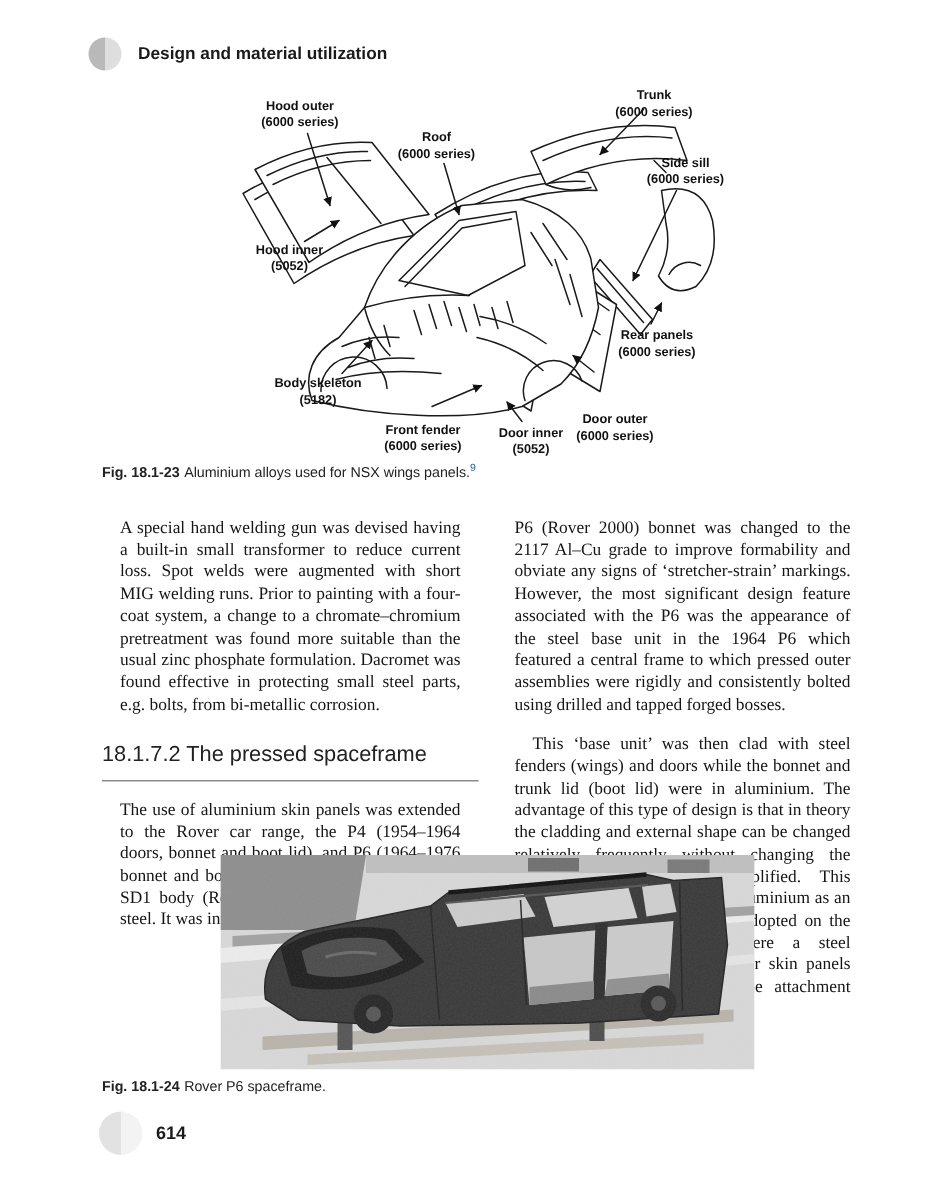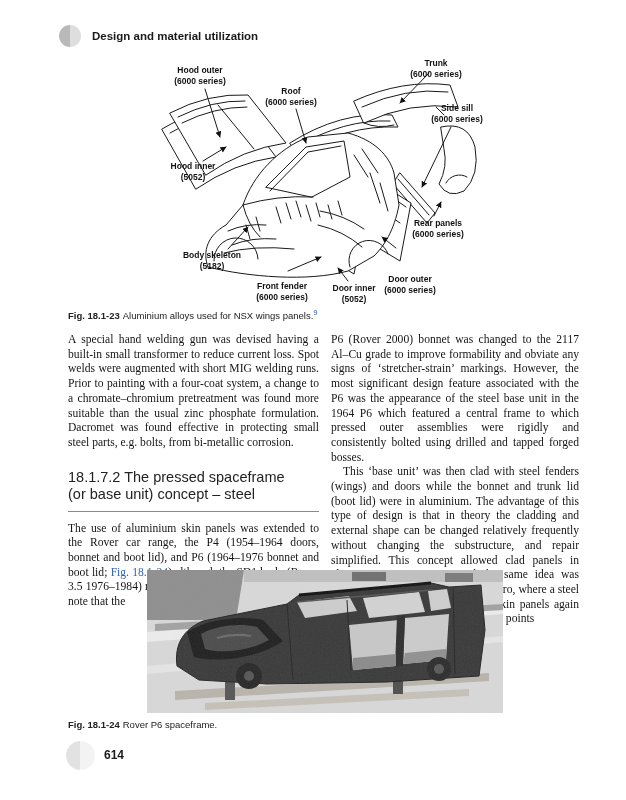--- a/index.html
+++ b/index.html
@@ -40,21 +40,21 @@
   }
   .caption .cap-label { font-weight:bold; }
   .caption .cap-text { margin-left:3px; }
   .caption sup { font-size:7px; color:#2f64a7; }
 
   
   .col { position:absolute; top:333px; }
   .col-left  { left:68px;  width:251px; }
   .col-right { left:331px; width:248px; }
   p.body {
-    margin:0; font-size:11.6px; line-height:14.7px; text-align:justify;
+    margin:12px; font-size:11.6px; line-height:14.7px; text-align:justify;
     color:#151515;
   }
   p.body.indent { text-indent:12px; }
   .section-heading {
     margin-top:18px; font-family:"Liberation Sans", sans-serif;
     font-size:14.5px; line-height:17.5px; font-weight:400; color:#222;
   }
   .heading-rule { border:0; border-top:1px solid #8a8a8a; margin:7px 0 10px 0; }
   .ref-link { color:#2f64a7; }
 
@@ -153,21 +153,20 @@
 </div>
 
 <div class="caption" style="top:309px;">
   <span class="cap-label">Fig. 18.1-23</span><span class="cap-text">Aluminium alloys used for NSX wings panels.</span><sup>9</sup>
 </div>
 
 <div class="col col-left">
   <p class="body">A special hand welding gun was devised having a built-in small transformer to reduce current loss. Spot welds were augmented with short MIG welding runs. Prior to painting with a four-coat system, a change to a chromate–chromium pretreatment was found more suitable than the usual zinc phosphate formulation. Dacromet was found effective in protecting small steel parts, e.g. bolts, from bi-metallic corrosion.</p>
   <div class="section-heading">
     <span>18.1.7.2  The pressed spaceframe</span><br>
-    <span>(or base unit) concept – steel</span>
   </div>
   <hr class="heading-rule">
   <p class="body"><span>The use of aluminium skin panels was extended to the Rover car range, the P4 (1954–1964 doors, bonnet and boot lid), and P6 (1964–1976 bonnet and boot lid; </span><span class="ref-link">Fig. 18.1-24</span><span>) although the SD1 body (Rover 3.5 1976–1984) reverted to steel. It was interesting to note that the</span></p>
 </div>
 
 <div class="col col-right">
   <p class="body">P6 (Rover 2000) bonnet was changed to the 2117 Al–Cu grade to improve formability and obviate any signs of ‘stretcher-strain’ markings. However, the most significant design feature associated with the P6 was the appearance of the steel base unit in the 1964 P6 which featured a central frame to which pressed outer assemblies were rigidly and consistently bolted using drilled and tapped forged bosses.</p>
   <p class="body indent">This ‘base unit’ was then clad with steel fenders (wings) and doors while the bonnet and trunk lid (boot lid) were in aluminium. The advantage of this type of design is that in theory the cladding and external shape can be changed relatively frequently without changing the substructure, and repair simplified. This concept allowed clad panels in aluminium as an option and the same idea was adopted on the American Pontiac Fiero, where a steel substructure was clad in polymer skin panels again using adjustable box type attachment points</p>
 </div>
 

